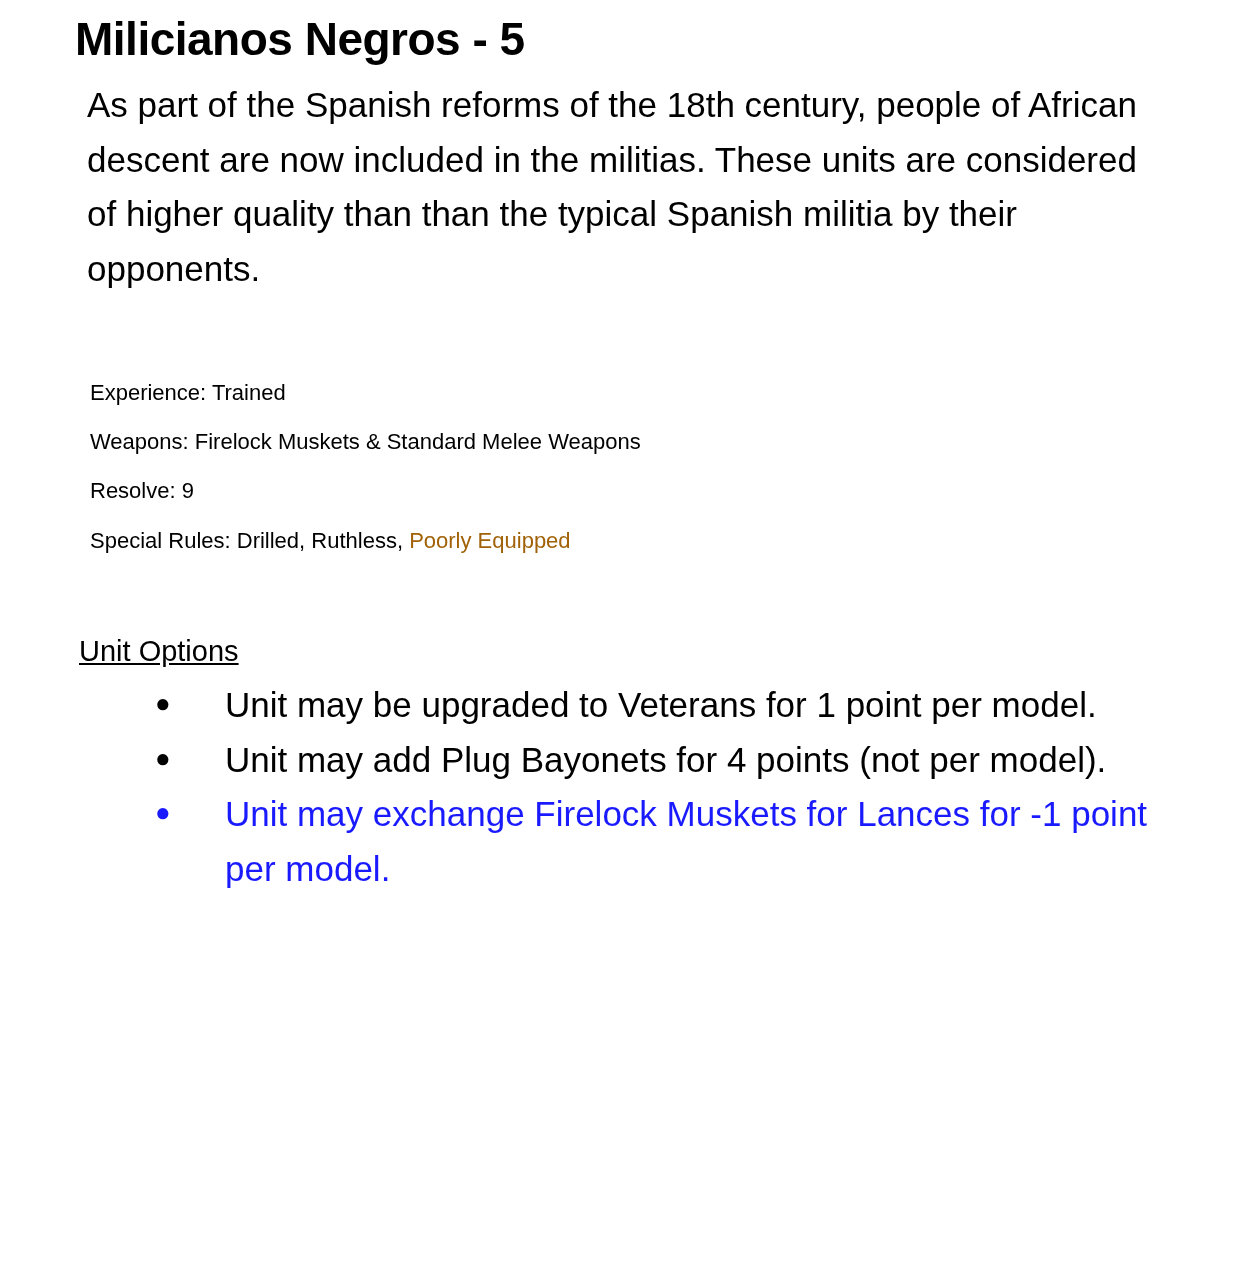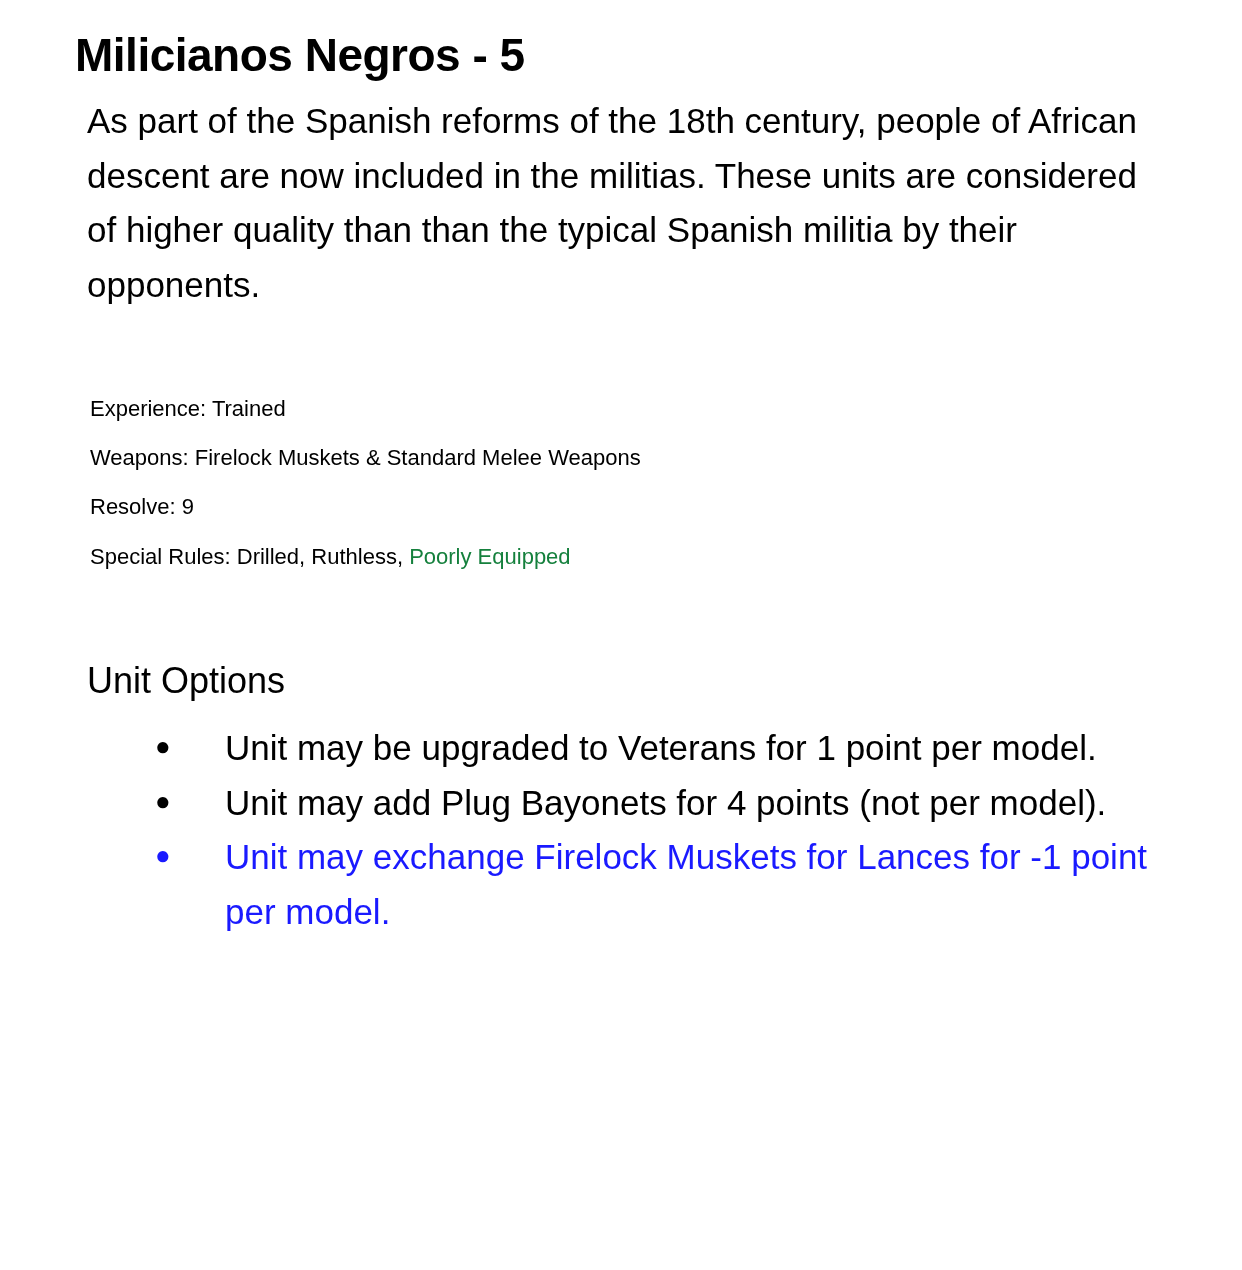--- a/index.html
+++ b/index.html
@@ -8,21 +8,21 @@
     background: #ffffff;
   }
   body {
     width: 1242px;
     min-height: 1270px;
     font-family: "Liberation Sans", sans-serif;
     color: #000000;
     -webkit-font-smoothing: antialiased;
   }
   .page {
-    padding: 28px 72px 0 75px;
+    padding: 12px 72px 0 75px;
     box-sizing: border-box;
   }
   .unit-title {
     font-size: 46px;
     font-weight: bold;
     letter-spacing: -0.5px;
     margin: 0 0 6px 0;
     line-height: 1.18;
   }
   .body-text {
@@ -34,26 +34,27 @@
   .blank-line {
     height: 52px;
   }
   .stat-line {
     font-size: 22px;
     line-height: 1.56;
     margin: 15px;
     max-width: 1080px;
   }
   .link-text {
-    color: #15803d;
+    color: #a16207;
   }
   .options-heading {
-    font-size: 36px;
+    font-size: 29px;
     line-height: 1.56;
-    margin: 12px;
+    margin: 4px;
+    text-decoration: underline;
   }
   ul.options-list {
     list-style: none;
     margin: 0;
     padding: 0;
   }
   ul.options-list > li {
     position: relative;
     font-size: 35px;
     line-height: 1.56;

